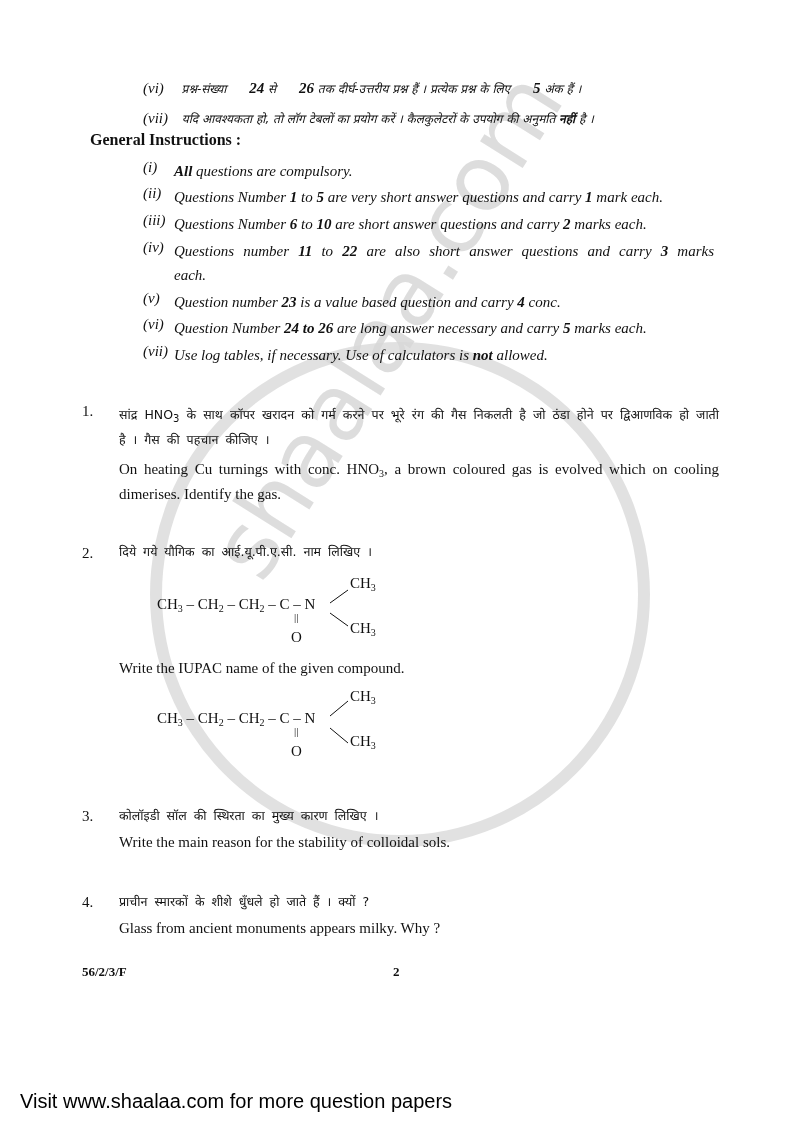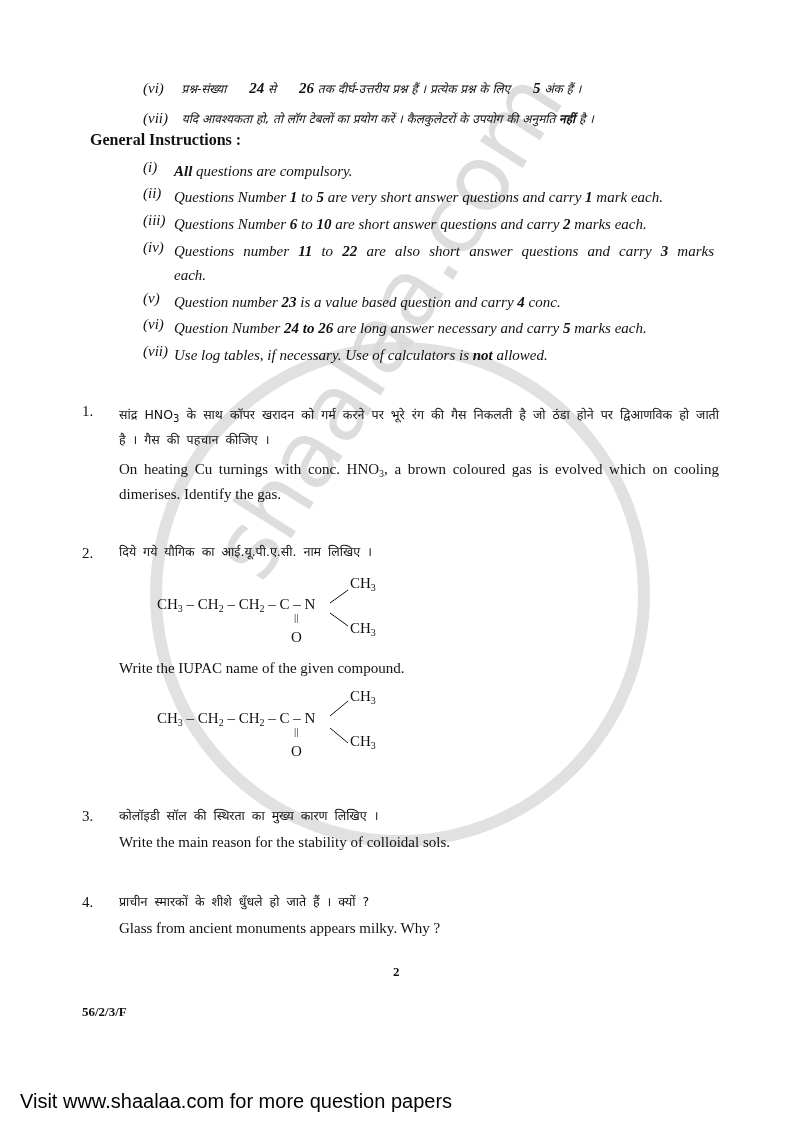--- a/index.html
+++ b/index.html
@@ -15,21 +15,21 @@
   .q-num { position:absolute; left:82px; font-size:15px; }
   .q-body { position:absolute; left:119px; width:600px; font-size:15px; line-height:25px; }
   .hindi { font-family:"DejaVu Sans", sans-serif; font-size:12.5px; line-height:25px; word-spacing:3px; }
   sub { font-size:10px; vertical-align:-3px; line-height:0; }
   .formula { position:absolute; font-size:15px; font-family:"Liberation Serif", serif; }
   .watermark-circle { position:absolute; left:150px; top:342px; width:500px; height:505px;
       border:12px solid #dcdcdc; border-radius:50%; box-sizing:border-box; opacity:0.85; }
   .watermark-text { position:absolute; left:190px; top:540px; font-family:"DejaVu Sans", sans-serif;
       font-size:92px; color:#d8d8d8; transform:rotate(-58deg); transform-origin:left top;
       letter-spacing:-1px; opacity:0.85; white-space:nowrap; }
-  .footer-code { position:absolute; left:82px; top:964px; font-weight:bold; font-size:13px;margin-top:40px; }
+  .footer-code { position:absolute; left:82px; top:964px; font-weight:bold; font-size:13px; }
   .footer-page { position:absolute; left:393px; top:964px; font-weight:bold; font-size:13px; }
   .visit { position:absolute; left:20px; top:1090px; font-family:"Liberation Sans", sans-serif;
       font-size:20px; color:#000000; }
   b { font-weight:bold; }
 </style>
 </head>
 <body>
 
 <div class="watermark-circle"></div>
 <div class="watermark-text">shaalaa.com</div>

